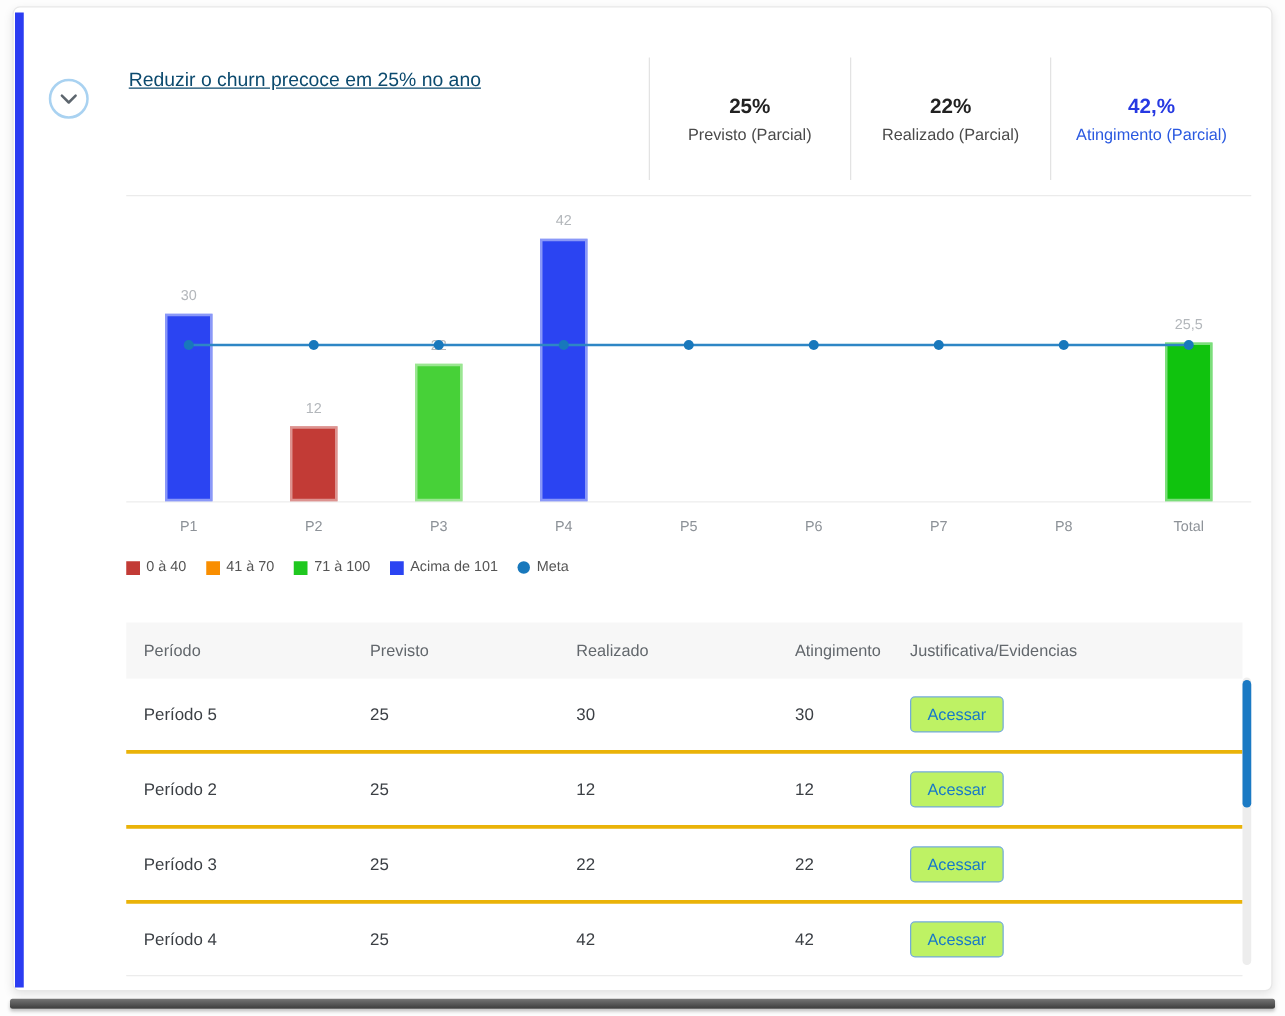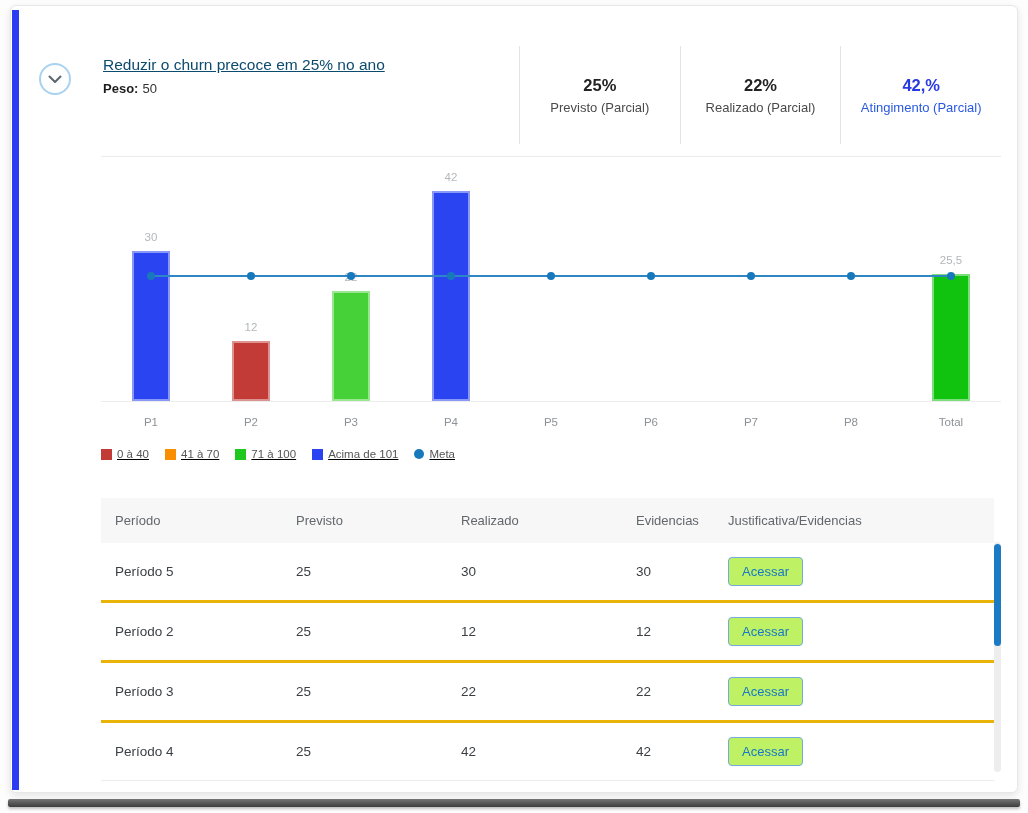--- a/index.html
+++ b/index.html
@@ -44,21 +44,21 @@
   .chart-plot{position:relative;height:235px;border-bottom:1px solid #ededed;display:flex;}
   .chart-slot{flex:1;position:relative;}
   .bar{position:absolute;left:50%;transform:translateX(-50%);bottom:0;width:38px;
     box-sizing:border-box;border:2px solid rgba(255,255,255,.45);z-index:1;}
   .bar-value{position:absolute;left:0;width:100%;text-align:center;color:#b3b7bb;font-size:11.5px;}
   .meta-line{position:absolute;left:5.555%;right:5.555%;height:2px;z-index:2;}
   .meta-dot{position:absolute;left:50%;width:8px;height:8px;margin-left:-4px;border-radius:50%;z-index:3;}
   .chart-xlabels{display:flex;height:36px;}
   .xlabel{flex:1;text-align:center;padding-top:14px;font-size:11.5px;color:#8d9298;}
   
-  .legend{position:absolute;left:90px;top:442px;display:flex;gap:16px;align-items:center;text-decoration:underline;}
+  .legend{position:absolute;left:90px;top:442px;display:flex;gap:16px;align-items:center;}
   .legend-item{display:flex;align-items:center;gap:5px;font-size:11.5px;color:#555;}
   .legend-swatch{width:11px;height:11px;display:inline-block;}
   .legend-swatch.circle{width:10px;height:10px;border-radius:50%;}
   
   .table-wrap{position:absolute;left:90px;top:492px;width:893px;border-bottom:1px solid #ececec;}
   .thead{display:flex;height:45px;background:#f7f7f7;align-items:center;
     color:#62676c;font-size:13px;}
   .trow{display:flex;height:57px;align-items:center;font-size:13.5px;color:#3b3f44;
     background:#fff;}
   .trow + .trow{border-top:3px solid #eab308;}
@@ -79,23 +79,20 @@
   <button class="collapse-btn">
     <span style="display:flex;">
       <svg width="14" height="9" viewBox="0 0 14 9" fill="none">
         <path d="M1.5 1.5 L7 7 L12.5 1.5" stroke="#5d666e" stroke-width="2" stroke-linecap="round" stroke-linejoin="round"></path>
       </svg>
     </span>
   </button>
 
   <div class="title-block">
     <a class="title-link" href="#">Reduzir o churn precoce em 25% no ano</a>
-    <div class="peso">
-      <span class="peso-label">Peso:</span><span>50</span>
-    </div>
   </div>
 
   <div class="stats">
     <div class="stat">
       <div class="stat-value">25%</div>
       <div class="stat-label">Previsto (Parcial)</div>
     </div>
     <div class="stat">
       <div class="stat-value">22%</div>
       <div class="stat-label">Realizado (Parcial)</div>
@@ -183,21 +180,21 @@
         <span class="legend-swatch circle" style="background: rgb(24, 120, 188);"></span>
         <span>Meta</span>
       </div>
     </div>
 
   <div class="table-wrap">
     <div class="thead">
       <div class="tc c1">Período</div>
       <div class="tc c2">Previsto</div>
       <div class="tc c3">Realizado</div>
-      <div class="tc c4">Evidencias</div>
+      <div class="tc c4">Atingimento</div>
       <div class="tc c5">Justificativa/Evidencias</div>
     </div>
     <div id="tbody">
         <div class="trow">
           <div class="tc c1">Período 5</div>
           <div class="tc c2">25</div>
           <div class="tc c3">30</div>
           <div class="tc c4">30</div>
           <div class="tc c5"><button class="access-btn">Acessar</button></div>
         </div>

